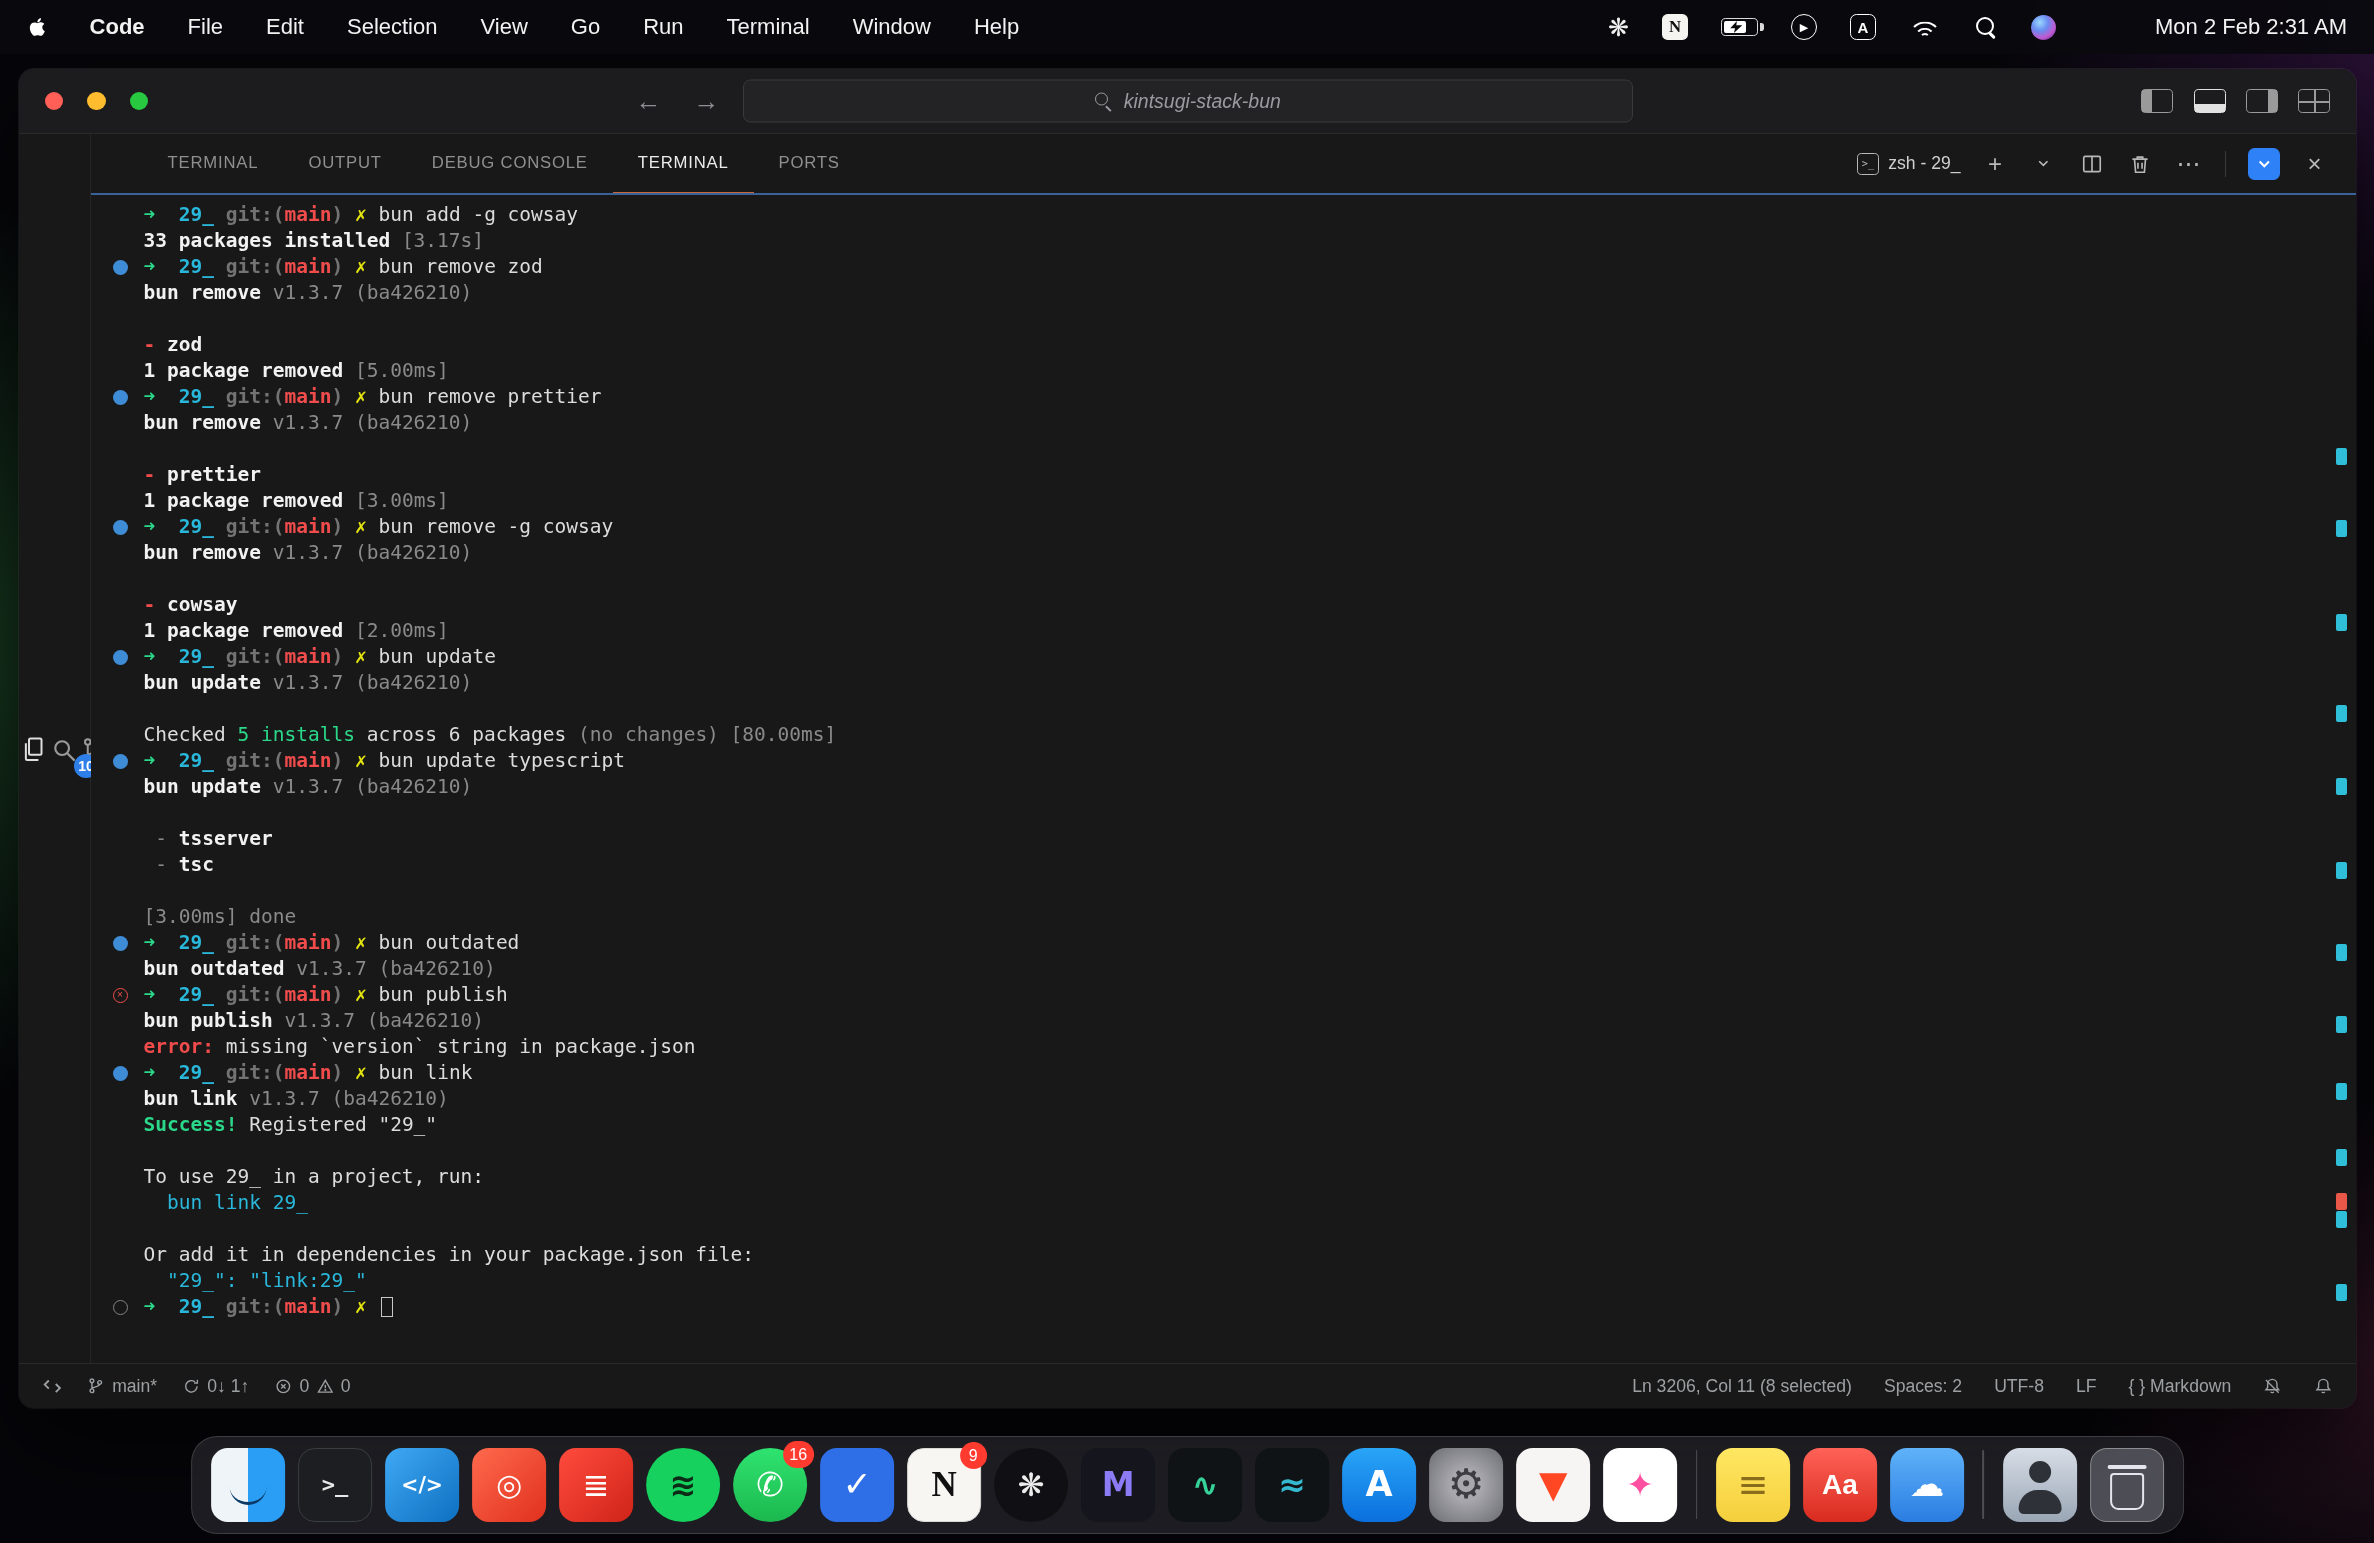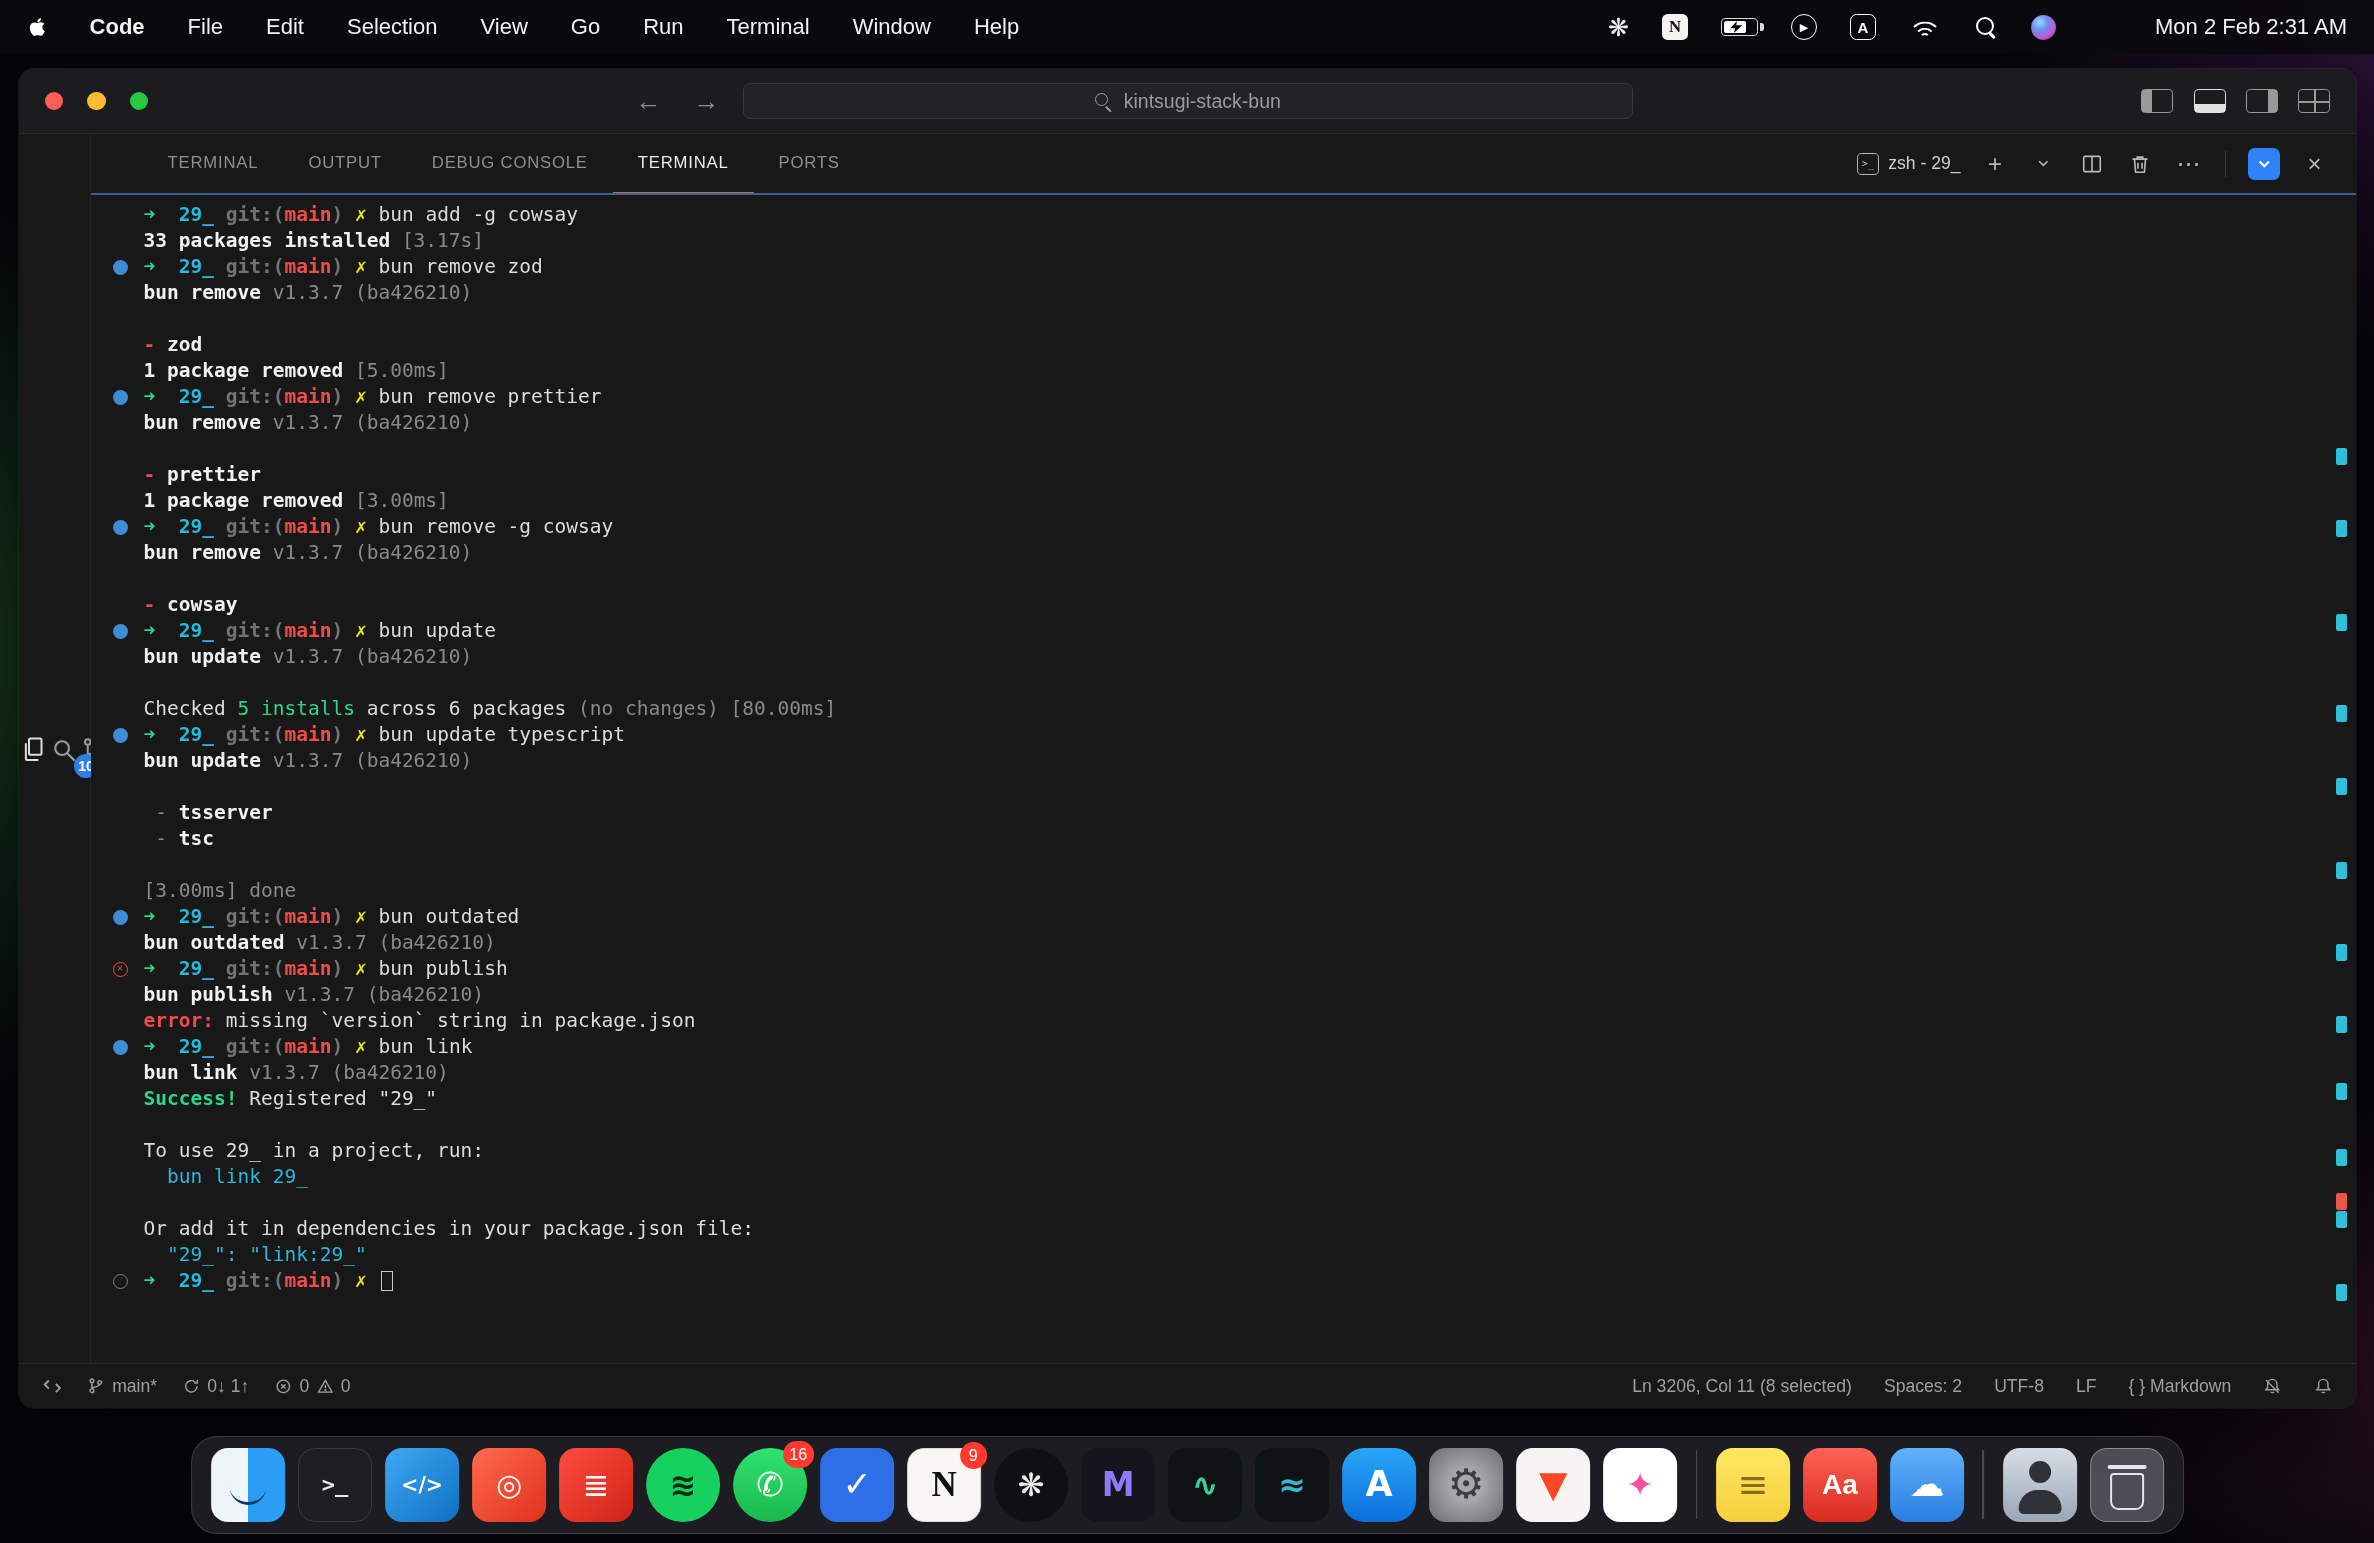--- a/index.html
+++ b/index.html
@@ -50,22 +50,22 @@
   .mi-cc i:last-child::before{right:1.4px;}
   
   .vscode-window{position:absolute;top:69px;left:18.6px;right:18.6px;height:1339px;background:#181818;
     border-radius:15px;overflow:hidden;display:flex;flex-direction:column;
     box-shadow:0 37px 93px rgba(0,0,0,.65),0 0 0 0.9px rgba(255,255,255,.09);}
   .title-bar{height:65px;flex:0 0 65px;display:flex;align-items:center;background:#1c1c1e;border-bottom:0.9px solid #2a2a2b;padding:0 26px;position:relative;}
   .traffic{display:flex;gap:24px;}
   .tl{width:18.6px;height:18.6px;border-radius:50%;}
   .tl-red{background:#ff5f57;}.tl-yellow{background:#febc2e;}.tl-green{background:#28c840;}
   .nav-arrows{position:absolute;right:calc(50% + 468px);top:0;bottom:0;display:flex;align-items:center;gap:32px;color:#8f8f93;font-size:26px;}
-  .command-center{position:absolute;left:50%;top:50%;transform:translate(-50%,-50%);width:890px;height:36px;
-    background:#232325;border:0.9px solid #3a3a3c;border-radius:7.4px;display:flex;align-items:center;justify-content:center;gap:11px;color:#9b9b9f;font-size:19.5px;}
+  .command-center{position:absolute;left:50%;top:50%;transform:translate(-50%,-50%);width:890px;height:43px;
+    background:#232325;border:0.9px solid #3a3a3c;border-radius:7.4px;display:flex;align-items:center;justify-content:center;gap:11px;color:#9b9b9f;font-size:19.5px;font-style:italic;}
   .cc-mag{position:relative;width:18.6px;height:18.6px;display:inline-block;}
   .cc-mag::before{content:"";position:absolute;left:0.9px;top:0.9px;width:11px;height:11px;border:1.9px solid #9b9b9f;border-radius:50%;}
   .cc-mag::after{content:"";position:absolute;right:0.9px;bottom:0.9px;width:6.5px;height:1.9px;background:#9b9b9f;transform:rotate(45deg);}
   .layout-controls{margin-left:auto;display:flex;gap:20.4px;align-items:center;}
   .lc{width:32px;height:24px;border:1.9px solid #9a9a9a;border-radius:4.6px;position:relative;}
   .lc-left::before{content:"";position:absolute;left:0;top:0;bottom:0;width:9.3px;background:#9a9a9a;}
   .lc-panel{border-color:#e2e2e2;}
   .lc-panel::before{content:"";position:absolute;left:0;right:0;bottom:0;height:8.3px;background:#e2e2e2;}
   .lc-right::before{content:"";position:absolute;right:0;top:0;bottom:0;width:9.3px;background:#9a9a9a;}
   .lc-grid::before{content:"";position:absolute;left:50%;top:0;bottom:0;width:1.9px;background:#9a9a9a;}
@@ -362,20 +362,21 @@
             <div class="t-line"><span class="s-wb">1 package removed</span><span class="s-d"> [5.00ms]</span></div>
             <div class="t-line"><span class="gutter g-ok"></span><span class="s-gb">➜</span><span class="s-w">  </span><span class="s-cb">29_</span><span class="s-w"> </span><span class="s-bb">git:(</span><span class="s-rb">main</span><span class="s-bb">)</span><span class="s-w"> </span><span class="s-yb">✗</span><span class="s-w"> </span><span class="s-w">bun remove prettier</span></div>
             <div class="t-line"><span class="s-wb">bun remove</span><span class="s-d"> v1.3.7 (ba426210)</span></div>
             <div class="t-line"></div>
             <div class="t-line"><span class="s-rb">-</span><span class="s-wb"> prettier</span></div>
             <div class="t-line"><span class="s-wb">1 package removed</span><span class="s-d"> [3.00ms]</span></div>
             <div class="t-line"><span class="gutter g-ok"></span><span class="s-gb">➜</span><span class="s-w">  </span><span class="s-cb">29_</span><span class="s-w"> </span><span class="s-bb">git:(</span><span class="s-rb">main</span><span class="s-bb">)</span><span class="s-w"> </span><span class="s-yb">✗</span><span class="s-w"> </span><span class="s-w">bun remove -g cowsay</span></div>
             <div class="t-line"><span class="s-wb">bun remove</span><span class="s-d"> v1.3.7 (ba426210)</span></div>
             <div class="t-line"></div>
             <div class="t-line"><span class="s-rb">-</span><span class="s-wb"> cowsay</span></div>
+            <div class="t-line"><span class="s-wb">1 package removed</span><span class="s-d"> [2.00ms]</span></div>
             <div class="t-line"><span class="gutter g-ok"></span><span class="s-gb">➜</span><span class="s-w">  </span><span class="s-cb">29_</span><span class="s-w"> </span><span class="s-bb">git:(</span><span class="s-rb">main</span><span class="s-bb">)</span><span class="s-w"> </span><span class="s-yb">✗</span><span class="s-w"> </span><span class="s-w">bun update</span></div>
             <div class="t-line"><span class="s-wb">bun update</span><span class="s-d"> v1.3.7 (ba426210)</span></div>
             <div class="t-line"></div>
             <div class="t-line"><span class="s-w">Checked </span><span class="s-g">5 installs</span><span class="s-w"> across 6 packages </span><span class="s-d">(no changes) [80.00ms]</span></div>
             <div class="t-line"><span class="gutter g-ok"></span><span class="s-gb">➜</span><span class="s-w">  </span><span class="s-cb">29_</span><span class="s-w"> </span><span class="s-bb">git:(</span><span class="s-rb">main</span><span class="s-bb">)</span><span class="s-w"> </span><span class="s-yb">✗</span><span class="s-w"> </span><span class="s-w">bun update typescript</span></div>
             <div class="t-line"><span class="s-wb">bun update</span><span class="s-d"> v1.3.7 (ba426210)</span></div>
             <div class="t-line"></div>
             <div class="t-line"><span class="s-d"> - </span><span class="s-wb">tsserver</span></div>
             <div class="t-line"><span class="s-d"> - </span><span class="s-wb">tsc</span></div>
             <div class="t-line"></div>

